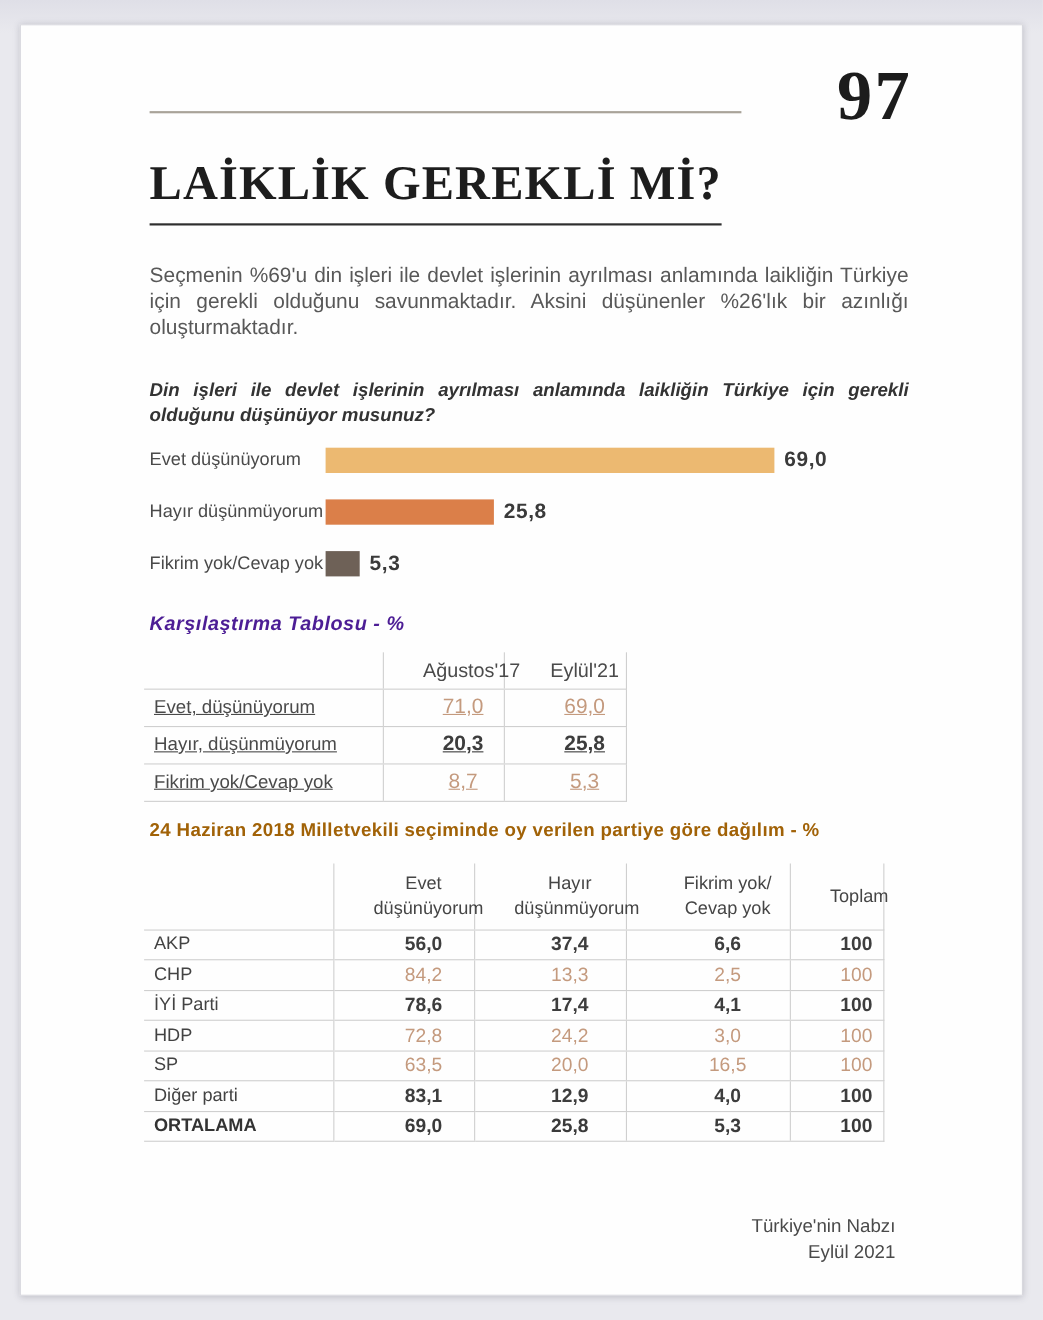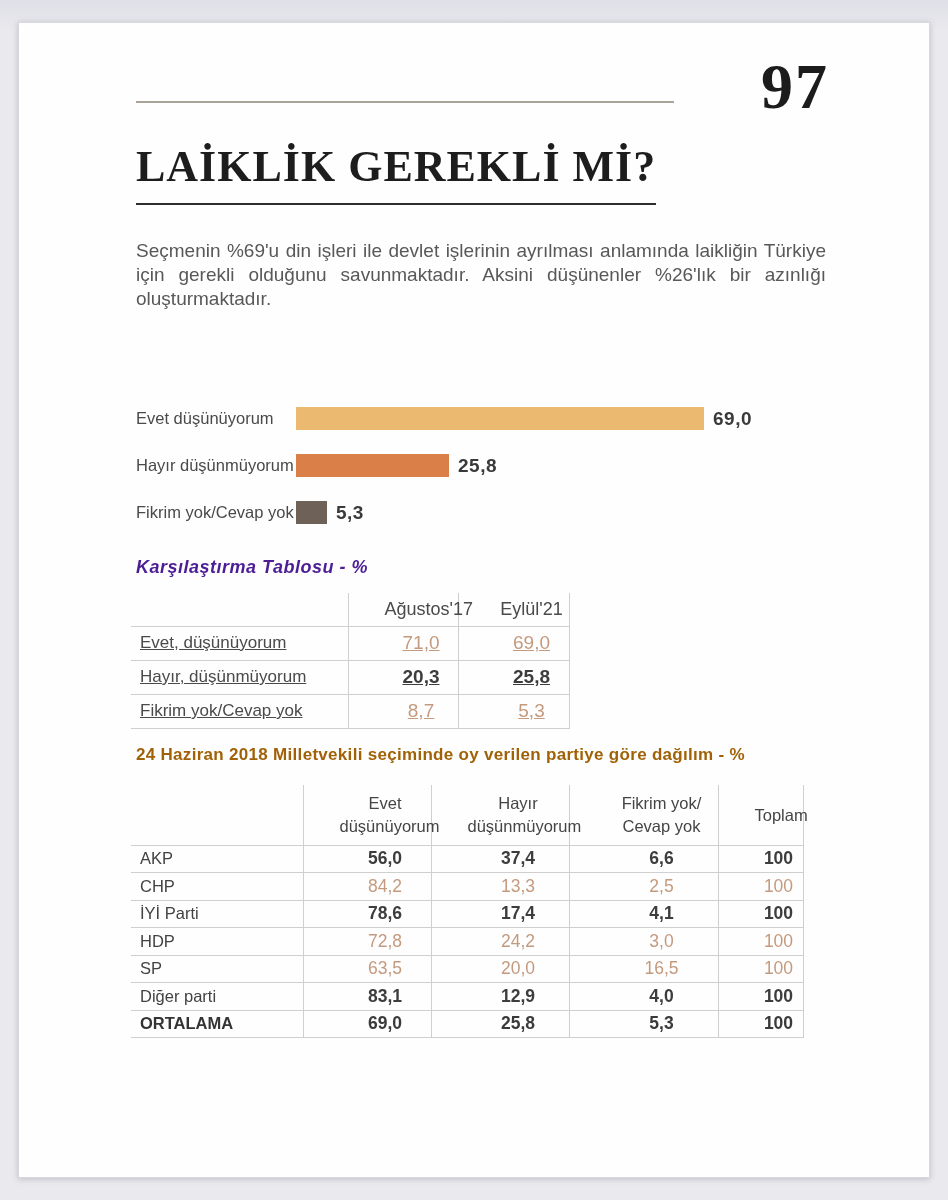--- a/index.html
+++ b/index.html
@@ -90,20 +90,21 @@
 <div class="canvas">
   <div class="page">
 
     <div class="top-rule"></div>
     <div class="page-number">97</div>
 
     <h1 class="title">LAİKLİK GEREKLİ Mİ?</h1>
 
     <p class="intro">Seçmenin %69'u din işleri ile devlet işlerinin ayrılması anlamında laikliğin Türkiye için gerekli olduğunu savunmaktadır. Aksini düşünenler %26'lık bir azınlığı oluşturmaktadır.</p>
 
+    <p class="question">Din işleri ile devlet işlerinin ayrılması anlamında laikliğin Türkiye için gerekli olduğunu düşünüyor musunuz?</p>
 
     <div class="chart">
         <div class="chart-row">
           <span class="chart-label">Evet düşünüyorum</span>
           <div class="chart-bar" style="width: 408px; background: rgb(236, 185, 113);"></div>
           <span class="chart-value">69,0</span>
         </div>
         <div class="chart-row">
           <span class="chart-label">Hayır düşünmüyorum</span>
           <div class="chart-bar" style="width: 153px; background: rgb(219, 127, 73);"></div>
@@ -216,15 +217,19 @@
           <tr class="dark total">
             <td class="lbl">ORTALAMA</td>
             <td class="val vline">69,0</td>
             <td class="val vline">25,8</td>
             <td class="val vline">5,3</td>
             <td class="val vline rline">100</td>
           </tr>
         </tbody>
     </table>
 
+    <div class="footer-right">
+      <div>Türkiye'nin Nabzı</div>
+      <div>Eylül 2021</div>
+    </div>
 
   </div>
 </div>
 
 </body></html>

